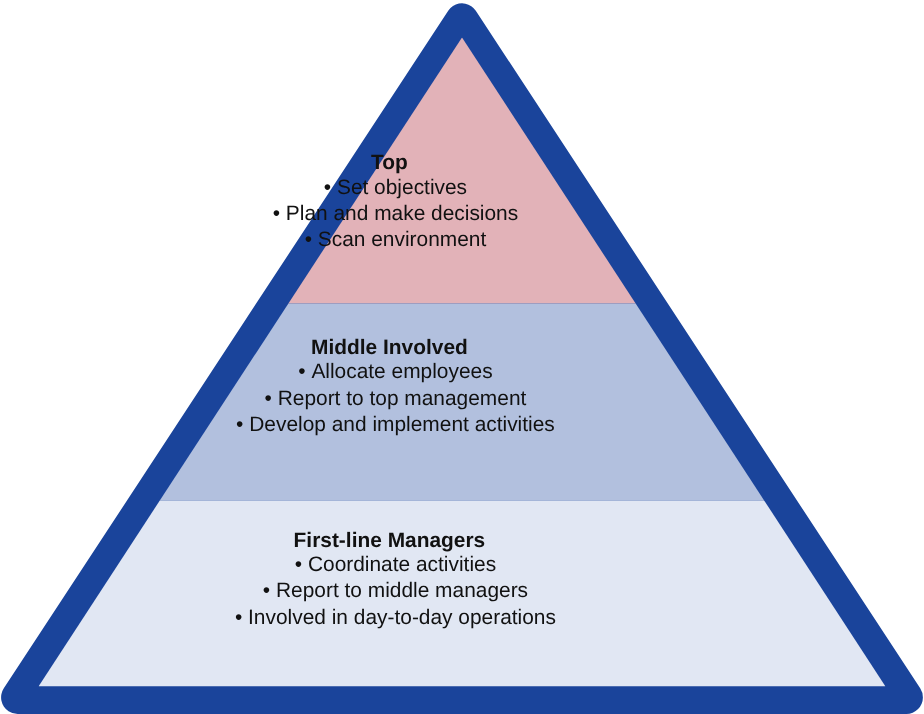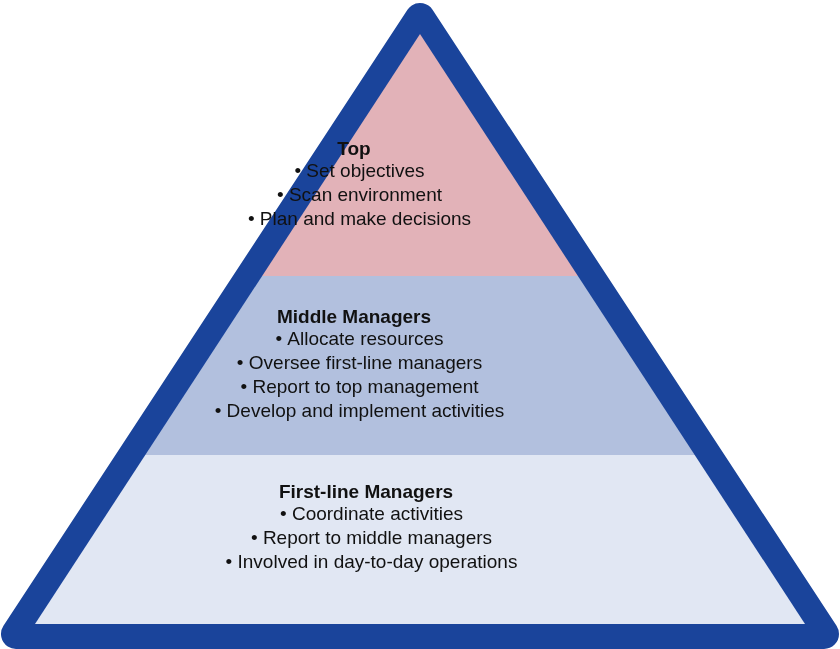--- a/index.html
+++ b/index.html
@@ -5,21 +5,21 @@
   html, body { margin:0; padding:0; background:#ffffff; }
   body { width:840px; height:649px; position:relative; overflow:hidden; font-family:"Liberation Sans", sans-serif; }
   svg.pyr { position:absolute; left:0; top:0; }
   .tier { position:absolute; left:0; width:708px; text-align:center; color:#111111; }
   .tier .title { font-weight:bold; font-size:19px; line-height:21px; }
   .tier .item { font-size:19px; line-height:24px;margin-left:11px; }
   .tier .item::before { content:"\2022\00a0"; }
   #tier-top { top:139px; }
   #tier-top .title { line-height:20px; }
   #tier-mid { top:306px; }
-  #tier-bot { top:481px;padding-left:12px; }
+  #tier-bot { top:481px; }
 </style>
 </head>
 <body>
 
 <svg class="pyr" width="840" height="649" viewBox="0 0 840 649">
   <defs>
     <clipPath id="inner">
       <polygon points="420,34 35,624 805,624"></polygon>
     </clipPath>
   </defs>
@@ -29,28 +29,27 @@
   <g clip-path="url(#inner)">
     <rect x="0" y="0" width="840" height="276" fill="#E2B2B8"></rect>
     <rect x="0" y="276" width="840" height="179" fill="#B2C0DE"></rect>
     <rect x="0" y="455" width="840" height="194" fill="#E1E7F3"></rect>
   </g>
 </svg>
 
 <div class="tier" id="tier-top">
   <div class="title">Top</div>
   <div class="item">Set objectives</div>
+  <div class="item">Plan and make decisions</div>
   <div class="item">Scan environment</div>
-  <div class="item">Plan and make decisions</div>
 </div>
 
 <div class="tier" id="tier-mid">
-  <div class="title">Middle Managers</div>
-  <div class="item">Allocate resources</div>
-  <div class="item">Oversee first-line managers</div>
+  <div class="title">Middle Involved</div>
+  <div class="item">Allocate employees</div>
   <div class="item">Report to top management</div>
   <div class="item">Develop and implement activities</div>
 </div>
 
 <div class="tier" id="tier-bot">
   <div class="title">First-line Managers</div>
   <div class="item">Coordinate activities</div>
   <div class="item">Report to middle managers</div>
   <div class="item">Involved in day-to-day operations</div>
 </div>

